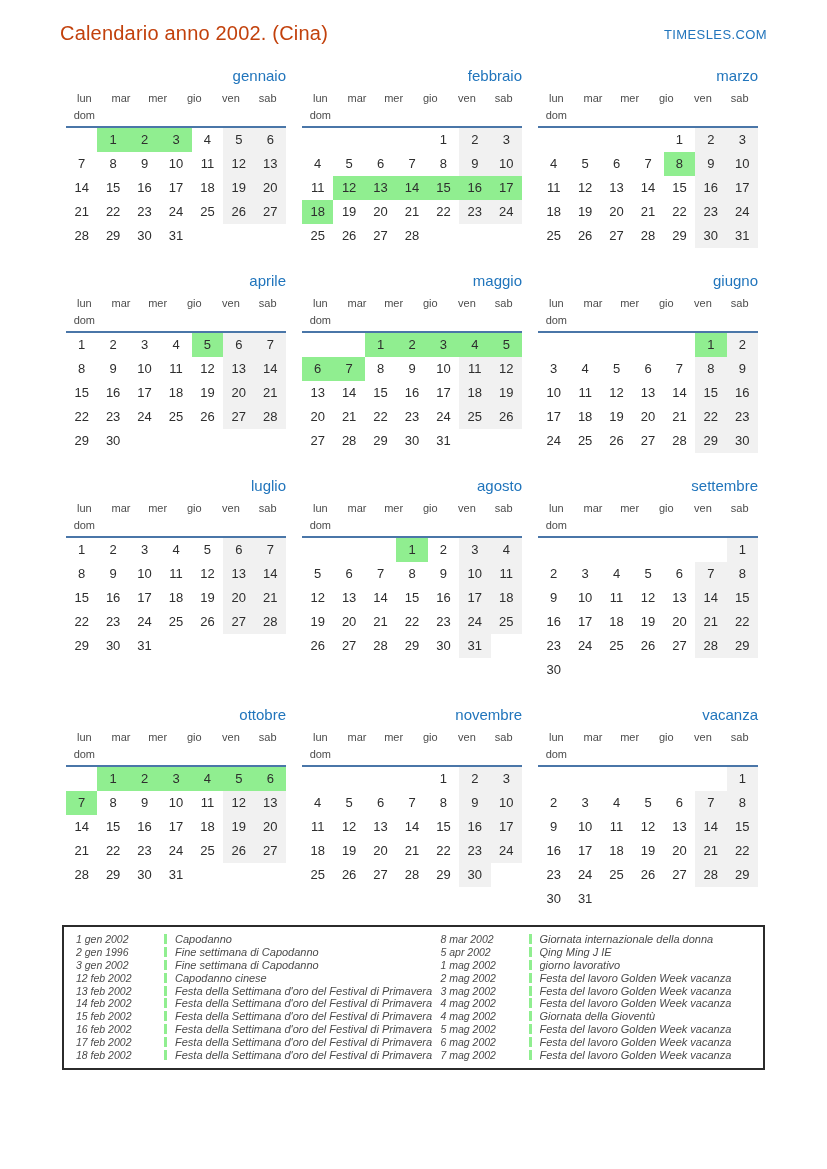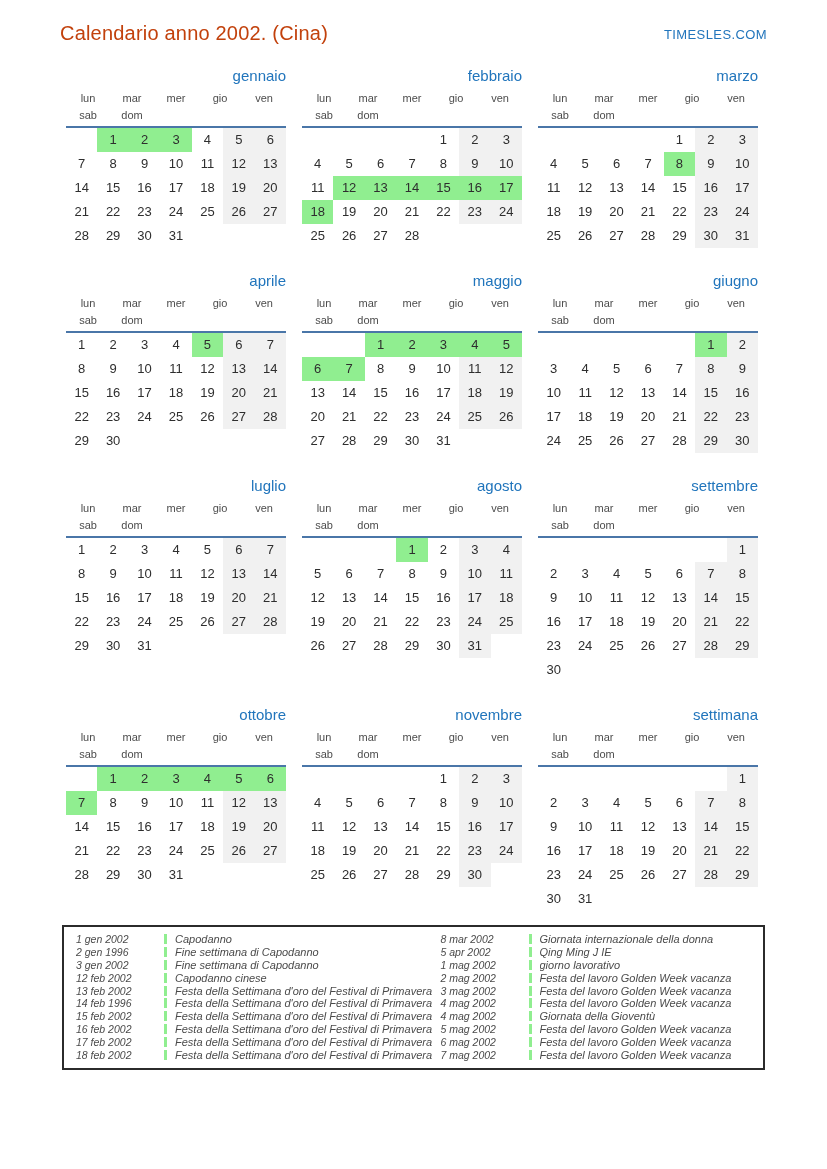--- a/index.html
+++ b/index.html
@@ -6,21 +6,21 @@
   body{width:827px;height:1169px;overflow:hidden;font-family:"Liberation Sans",sans-serif;}
   .page{width:827px;height:1169px;box-sizing:border-box;padding:22px 60px 0 60px;background:#fff;}
 
   header{display:flex;justify-content:space-between;align-items:flex-start;margin-bottom:22px;}
   h1{font-size:20px;font-weight:normal;color:#c2410c;margin:0;letter-spacing:.2px;}
   .brand{font-size:13px;color:var(--accent,#2175bc);letter-spacing:.4px;margin-top:5px;text-decoration:none;cursor:pointer;}
 
   .months{display:grid;grid-template-columns:repeat(3,220px);column-gap:16px;row-gap:24px;align-items:start;margin-left:6px;}
   .month{width:220px;}
   .month-title{text-align:right;color:var(--accent,#2175bc);font-size:15px;margin-bottom:6px;cursor:pointer;}
-  .weekhead{display:grid;grid-template-columns:repeat(5,1fr);border-bottom:2px solid var(--rule,#4a76a8);padding-bottom:2px;}
+  .weekhead{display:grid;grid-template-columns:repeat(6,1fr);border-bottom:2px solid var(--rule,#4a76a8);padding-bottom:2px;}
   .wd{text-align:center;font-size:11px;color:#4c4c4c;height:17px;line-height:17px;}
   .weekrow{display:grid;grid-template-columns:repeat(7,1fr);}
   .day{height:24px;line-height:24px;text-align:center;font-size:13px;color:#2e2e2e;}
   .day.we{background:var(--weekend,#f1f1f1);}
   .day.green{background:var(--green,#90ee90);}
   .day.empty{background:transparent;}
 
   .legend{margin-top:14px;margin-left:2px;width:703px;box-sizing:border-box;border:2px solid #2b2b2b;padding:6px 12px 7px 12px;display:flex;background:#fff;}
   .lcol{min-width:0;}
   .lcol.left{flex:54;}
@@ -670,21 +670,21 @@
           <div class="day">25</div>
           <div class="day">26</div>
           <div class="day">27</div>
           <div class="day">28</div>
           <div class="day">29</div>
           <div class="day we">30</div>
           <div class="day empty"></div>
         </div>
       </section>
       <section class="month">
-        <div class="month-title">settimana</div>
+        <div class="month-title">vacanza</div>
         <div class="weekhead">
           <div class="wd">lun</div>
           <div class="wd">mar</div>
           <div class="wd">mer</div>
           <div class="wd">gio</div>
           <div class="wd">ven</div>
           <div class="wd">sab</div>
           <div class="wd">dom</div>
         </div>
         <div class="weekrow">
@@ -765,21 +765,21 @@
           <span class="ldate">12 feb 2002</span>
           <span class="lbar"></span>
           <span class="llabel">Capodanno cinese</span>
         </div>
         <div class="lrow">
           <span class="ldate">13 feb 2002</span>
           <span class="lbar"></span>
           <span class="llabel">Festa della Settimana d'oro del Festival di Primavera</span>
         </div>
         <div class="lrow">
-          <span class="ldate">14 feb 1996</span>
+          <span class="ldate">14 feb 2002</span>
           <span class="lbar"></span>
           <span class="llabel">Festa della Settimana d'oro del Festival di Primavera</span>
         </div>
         <div class="lrow">
           <span class="ldate">15 feb 2002</span>
           <span class="lbar"></span>
           <span class="llabel">Festa della Settimana d'oro del Festival di Primavera</span>
         </div>
         <div class="lrow">
           <span class="ldate">16 feb 2002</span>

